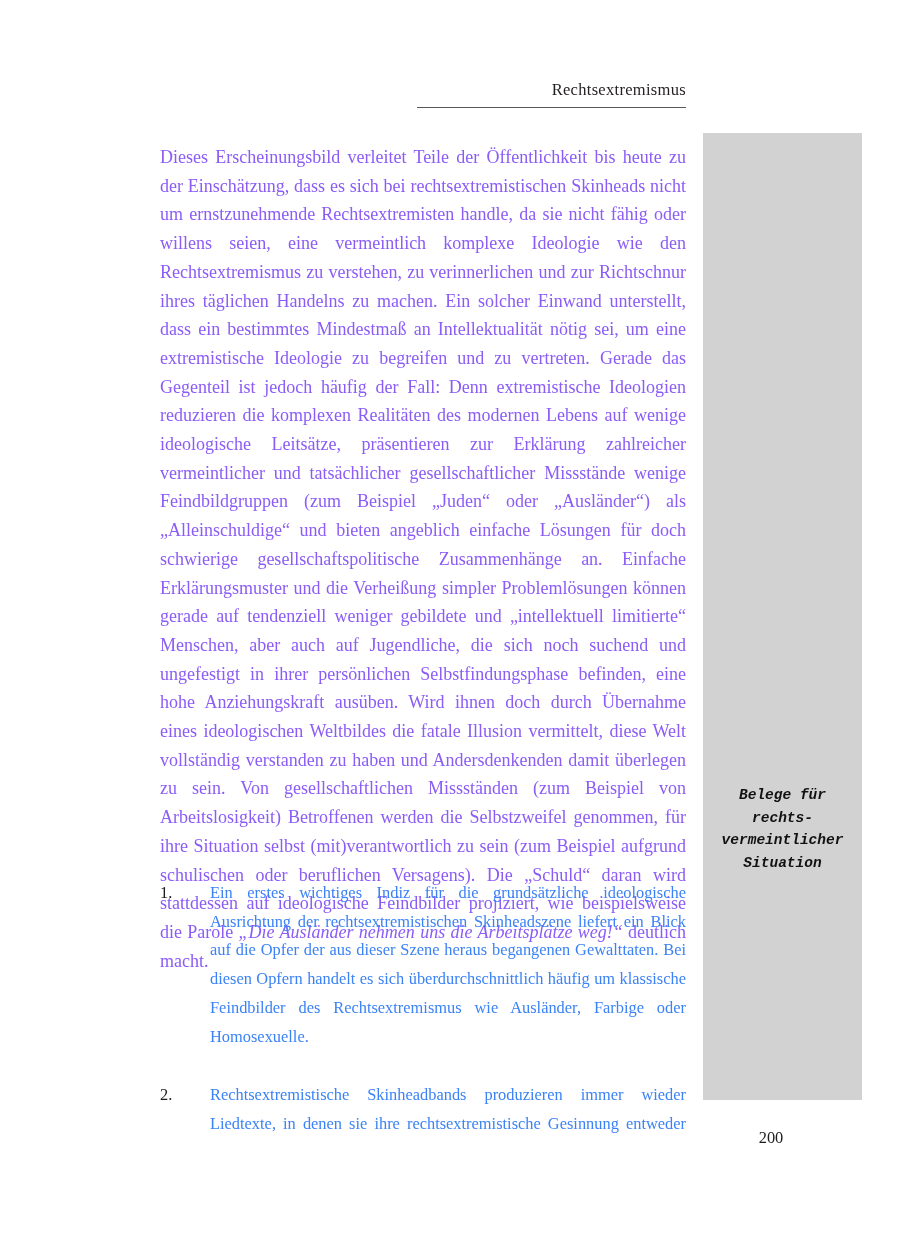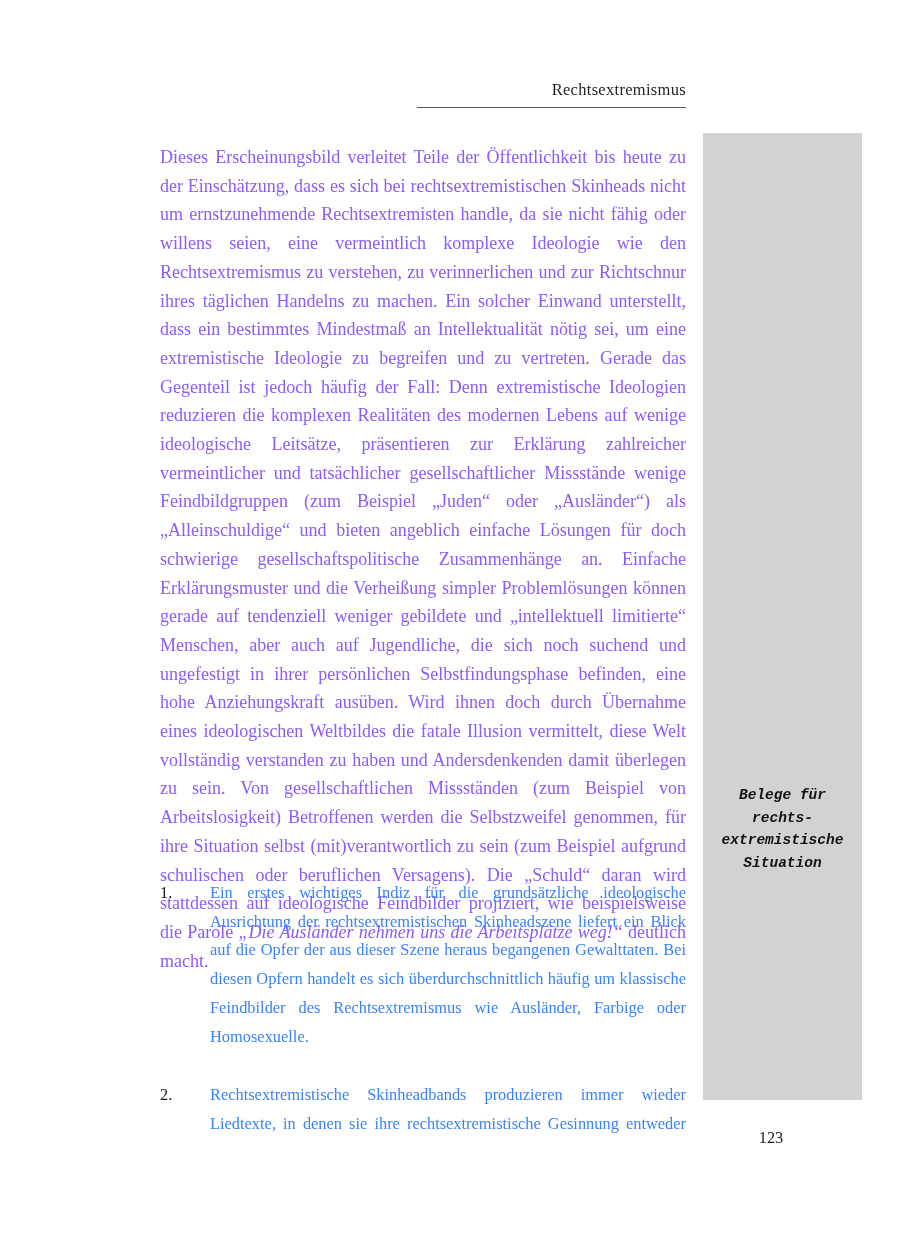--- a/index.html
+++ b/index.html
@@ -131,21 +131,21 @@
 <body>
 
 <div class="page">
 
   <div class="running-head">Rechtsextremismus</div>
   <div class="head-rule"></div>
 
   <div class="margin-panel"></div>
   <div class="margin-note">
     <span>Belege für rechts-</span><br>
-    <span>extremistische</span><br>
+    <span>vermeintlicher</span><br>
     <span>Situation</span>
   </div>
 
   <div class="body-col">
     <p class="para"><span>Dieses Erscheinungsbild verleitet Teile der Öffentlichkeit bis heute zu der Einschätzung, dass es sich bei rechtsextremistischen Skinheads nicht um ernstzunehmende Rechtsextremisten handle, da sie nicht fähig oder willens seien, eine vermeintlich komplexe Ideologie wie den Rechtsextremismus zu verstehen, zu verinnerlichen und zur Richtschnur ihres täglichen Handelns zu machen. Ein solcher Einwand unterstellt, dass ein bestimmtes Mindestmaß an Intellektualität nötig sei, um eine extremistische Ideologie zu begreifen und zu vertreten. Gerade das Gegenteil ist jedoch häufig der Fall: Denn extremistische Ideologien reduzieren die komplexen Realitäten des modernen Lebens auf wenige ideologische Leitsätze, präsentieren zur Erklärung zahlreicher vermeintlicher und tatsächlicher gesellschaftlicher Missstände wenige Feindbildgruppen (zum Beispiel „Juden“ oder „Ausländer“) als „Alleinschuldige“ und bieten angeblich einfache Lösungen für doch schwierige gesellschaftspolitische Zusammenhänge an. Einfache Erklärungsmuster und die Verheißung simpler Problemlösungen können gerade auf tendenziell weniger gebildete und „intellektuell limitierte“ Menschen, aber auch auf Jugendliche, die sich noch suchend und ungefestigt in ihrer persönlichen Selbstfindungsphase befinden, eine hohe Anziehungskraft ausüben. Wird ihnen doch durch Übernahme eines ideologischen Weltbildes die fatale Illusion vermittelt, diese Welt vollständig verstanden zu haben und Andersdenkenden damit überlegen zu sein. Von gesellschaftlichen Missständen (zum Beispiel von Arbeitslosigkeit) Betroffenen werden die Selbstzweifel genommen, für ihre Situation selbst (mit)verantwortlich zu sein (zum Beispiel aufgrund schulischen oder beruflichen Versagens). Die „Schuld“ daran wird stattdessen auf ideologische Feindbilder projiziert, wie beispielsweise die Parole </span><span class="q-italic">„Die Ausländer nehmen uns die Arbeitsplätze weg!“</span><span> deutlich macht.</span></p>
 
   </div>
 
   <div class="list-wrap">
     <ol class="numlist">
@@ -153,15 +153,15 @@
         <span class="marker">1.</span>
         <span class="item-text">Ein erstes wichtiges Indiz für die grundsätzliche ideologische Ausrichtung der rechtsextremistischen Skinheadszene liefert ein Blick auf die Opfer der aus dieser Szene heraus begangenen Gewalttaten. Bei diesen Opfern handelt es sich überdurchschnittlich häufig um klassische Feindbilder des Rechtsextremismus wie Ausländer, Farbige oder Homosexuelle.</span>
       </li>
       <li>
         <span class="marker">2.</span>
         <span class="item-text">Rechtsextremistische Skinheadbands produzieren immer wieder Liedtexte, in denen sie ihre rechtsextremistische Gesinnung entweder offen oder mehr damit minder andeutungsweise zu erkennen geben. Auch dafür, dass zumindest Teile der rechtsextremistischen</span>
       </li>
     </ol>
   </div>
 
-  <div class="folio">123</div>
+  <div class="folio">200</div>
 
 </div>
 
 </body></html>

